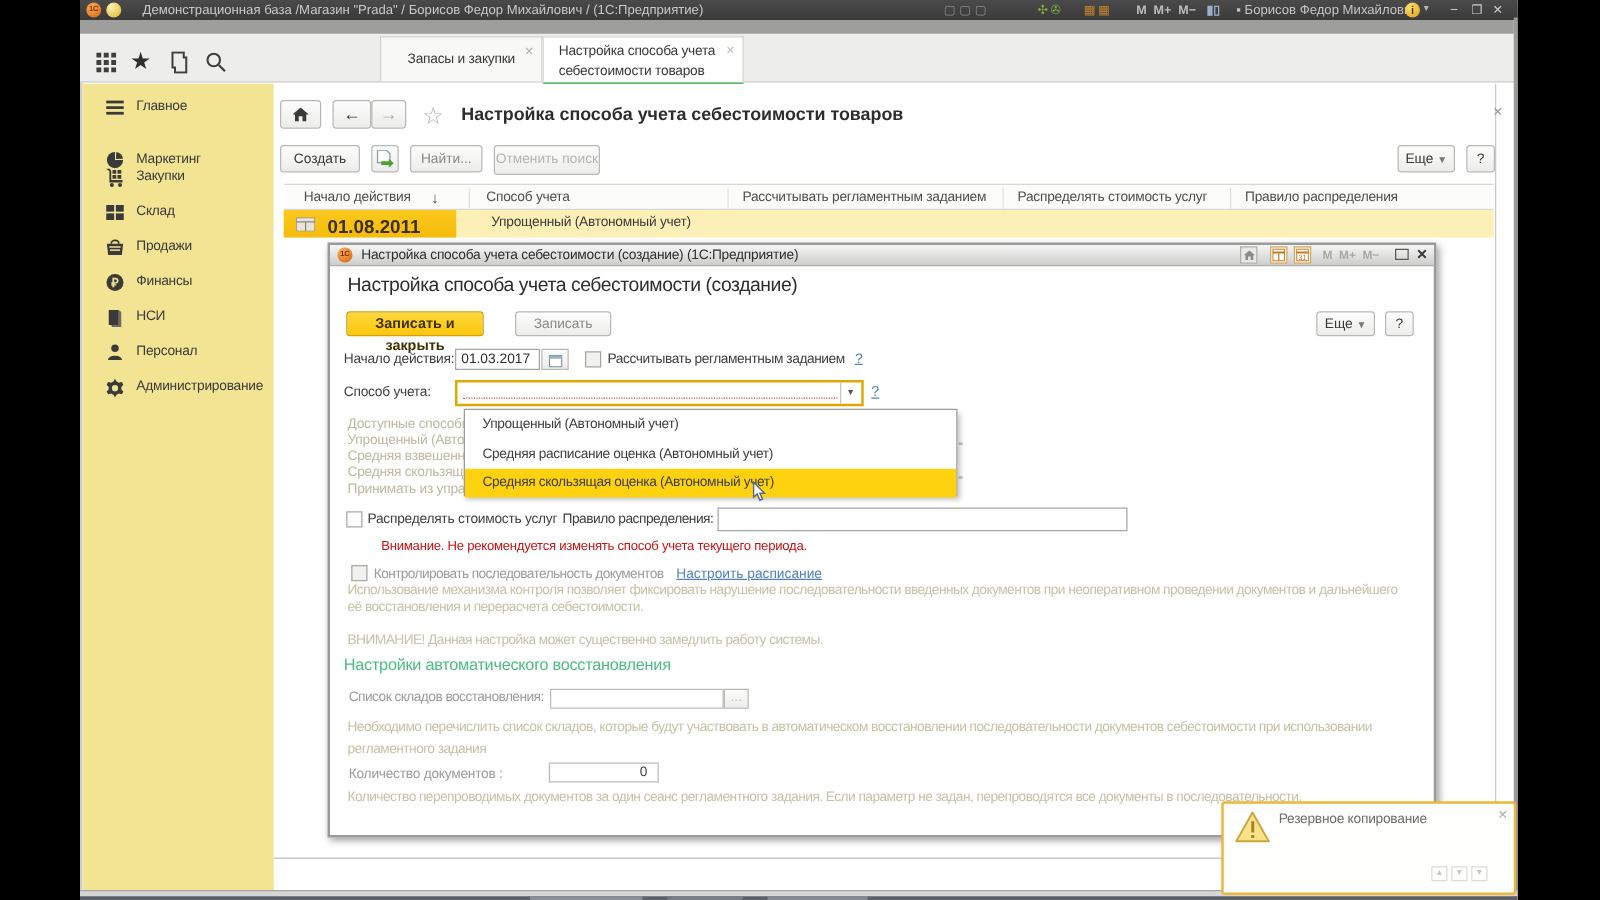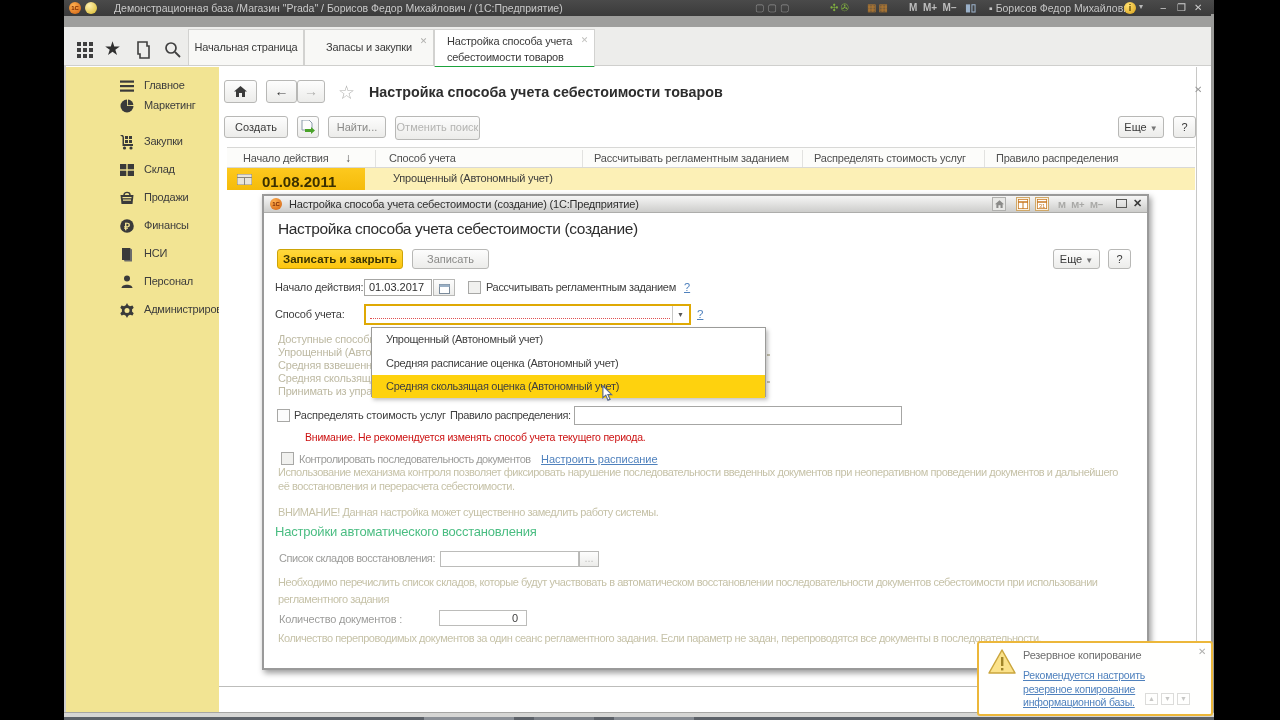--- a/index.html
+++ b/index.html
@@ -3,21 +3,21 @@
 <style>
 *{margin:0;padding:0;box-sizing:border-box;}
 html,body{width:1280px;height:720px;overflow:hidden;background:#000;}
 body{font-family:"Liberation Sans",sans-serif;font-size:11.5px;color:#3a3a3a;}
 .abs{position:absolute;}
 #win{position:absolute;left:64px;top:0;width:1150px;height:720px;background:#fff;}
 #titlebar{position:absolute;left:0;top:0;width:1150px;height:16px;background:linear-gradient(#4a4a4a,#3a3a3a);color:#c9c9c9;font-size:10.5px;}
 #tabstrip{position:absolute;left:0;top:16px;width:1147px;height:50px;background:#ededEB;border-bottom:1px solid #cfcfcd;}
 .tab{position:absolute;top:13px;height:36px;background:#f8f8f6;border:1px solid #d2d2d0;border-bottom:none;font-size:11px;color:#3a3a3a;letter-spacing:-0.2px;}
 #sidebar{position:absolute;left:2px;top:67px;width:153px;height:647px;background:#f2e493;}
-.sbitem{position:absolute;left:18px;width:140px;height:18px;color:#3c3c3c;font-size:11px;letter-spacing:-0.2px;white-space:nowrap;margin-left:35px;}
+.sbitem{position:absolute;left:18px;width:140px;height:18px;color:#3c3c3c;font-size:11px;letter-spacing:-0.2px;white-space:nowrap;}
 .sbitem svg{position:absolute;left:0;top:1px;}
 .sbitem span{position:absolute;left:25px;top:2px;}
 #content{position:absolute;left:155px;top:67px;width:978px;height:620px;background:#fff;border-bottom:1px solid #bdbdbb;border-right:1px solid #c8c8c6;}
 .btn{position:absolute;background:linear-gradient(#fdfdfd,#ececea);border:1px solid #b8b8b6;border-radius:3px;color:#3a3a3a;text-align:center;font-size:11px;white-space:nowrap;}
 .btn.dis{color:#b4b4b2;}
 .hdrcell{position:absolute;top:0;height:21px;color:#4f4f4f;font-size:11px;line-height:21px;letter-spacing:-0.2px;white-space:nowrap;}
 #dlg{position:absolute;left:198px;top:194px;width:887px;height:476px;background:#fff;border:2px solid #9a9a9a;box-shadow:2px 3px 6px rgba(0,0,0,0.4);}
 #dlgtitle{position:absolute;left:0;top:0;width:883px;height:17px;background:linear-gradient(#f6f6f6,#cdcdcb);border-bottom:1px solid #adadab;font-size:11px;color:#2e2e2e;}
 .lbl{position:absolute;font-size:11px;color:#3f3f3f;white-space:nowrap;letter-spacing:-0.2px;}
 .glbl{position:absolute;font-size:11px;color:#9c9c9a;white-space:nowrap;letter-spacing:-0.2px;}
@@ -59,37 +59,36 @@
         </g>
       </svg>
     <div class="abs" style="left:40px;top:21px;font-size:19px;color:#2f2f2f;">★</div>
     <svg class="abs" style="left:71px;top:25px;" width="17" height="18" viewBox="0 0 17 18">
         <path d="M3 1 L12 1 L12 5 L14 5 L14 17 L5 17 L5 13 L3 13 Z" fill="none" stroke="#3f3f3f" stroke-width="1.6"></path>
       </svg>
     <svg class="abs" style="left:100px;top:25px;" width="17" height="17" viewBox="0 0 17 17">
         <circle cx="7" cy="7" r="5" fill="none" stroke="#3f3f3f" stroke-width="1.7"></circle>
         <line x1="11" y1="11" x2="16" y2="16" stroke="#3f3f3f" stroke-width="1.8"></line>
       </svg>
-    <div class="tab" style="left:124px;width:116px;line-height:34px;text-align:center;">Начальная страница</div>
     <div class="tab" style="left:240px;width:130px;line-height:34px;text-align:center;">Запасы и закупки<span style="position:absolute;right:6px;top:-6px;color:#b0b0ae;font-size:9px;">✕</span></div>
     <div class="tab" style="left:370px;width:161px;height:40px;background:#fff;border-bottom:3px solid #1da33c;padding:3px 0 0 12px;line-height:16px;">Настройка способа учета<br>себестоимости товаров<span style="position:absolute;right:6px;top:2px;color:#c0c0be;font-size:9px;">✕</span></div>
   </div>
   <div class="abs" style="left:0;top:66px;width:2px;height:648px;background:#cfcfcd;"></div>
   <div id="sidebar">
     <div class="sbitem" style="top:10px;">
         <svg width="16" height="16" viewBox="0 0 16 16">
           <g fill="#3a3a3a">
             <rect x="1" y="2.5" width="14" height="2.2"></rect>
             <rect x="1" y="7" width="14" height="2.2"></rect>
             <rect x="1" y="11.5" width="14" height="2.2"></rect>
           </g>
         </svg>
         <span>Главное</span>
       </div>
-    <div class="sbitem" style="top:30px;">
+    <div class="sbitem" style="top:52px;">
         <svg width="16" height="16" viewBox="0 0 16 16">
           <circle cx="8" cy="8" r="6.5" fill="#3a3a3a"></circle>
           <path d="M8 8 L8 0.5 A7.5 7.5 0 0 1 15.5 8 Z" fill="#f2e493"></path>
           <path d="M8.8 7.2 L9 1.6 A6.5 6.5 0 0 1 14.4 7 Z" fill="#3a3a3a"></path>
         </svg>
         <span>Маркетинг</span>
       </div>
     <div class="sbitem" style="top:66px;">
         <svg width="17" height="16" viewBox="0 0 17 16">
           <g fill="#3a3a3a">
@@ -215,21 +214,21 @@
             <rect width="10" height="10" fill="#fff" stroke="#c87820" stroke-width="1.5"></rect>
             <line x1="0" y1="3" x2="10" y2="3" stroke="#c87820" stroke-width="1.5"></line>
             <text x="5" y="9" font-size="6" fill="#c87820" text-anchor="middle">31</text>
           </svg></div>
       <div class="abs" style="left:794px;top:3px;color:#a8a8a6;font-size:9.5px;font-weight:bold;">M&nbsp; M+&nbsp; M−</div>
       <div class="abs" style="left:852px;top:3px;width:11px;height:9px;border:1.5px solid #5a5a58;"></div>
       <div class="abs" style="left:869px;top:1px;color:#3a3a3a;font-size:11px;font-weight:bold;">✕</div>
     </div>
     <div id="dlgbody">
       <div class="abs" style="left:14px;top:24px;font-size:15.5px;letter-spacing:-0.35px;color:#2d2d2d;white-space:nowrap;">Настройка способа учета себестоимости (создание)</div>
-      <div class="abs" style="left:13px;top:53px;width:126px;height:20px;background:linear-gradient(#ffd83c,#fdc50d);border:1px solid #cda408;border-radius:3px;text-align:center;line-height:18px;font-weight:bold;color:#3b3301;">Записать и закрыть</div>
+      <div class="abs" style="left:13px;top:53px;width:110px;height:20px;background:linear-gradient(#ffd83c,#fdc50d);border:1px solid #cda408;border-radius:3px;text-align:center;line-height:18px;font-weight:bold;color:#3b3301;">Записать и закрыть</div>
       <div class="btn" style="left:148px;top:53px;width:77px;height:20px;line-height:18px;color:#8a8a88;">Записать</div>
       <div class="btn" style="left:789px;top:53px;width:47px;height:20px;line-height:18px;">Еще <span style="font-size:8px;color:#777;">▼</span></div>
       <div class="btn" style="left:844px;top:53px;width:23px;height:20px;line-height:18px;">?</div>
       <div class="lbl" style="left:11px;top:85px;">Начало действия:</div>
       <div class="inp" style="left:100px;top:83px;width:68px;height:17px;line-height:15px;padding-left:4px;color:#2e2e2e;font-size:11px;">01.03.2017</div>
       <div class="btn" style="left:169px;top:83px;width:22px;height:17px;border-radius:0;"><svg width="11" height="11" viewBox="0 0 11 11" style="margin-top:3px;">
             <rect x="0.5" y="1.5" width="10" height="9" fill="#fff" stroke="#7a8a9a"></rect>
             <rect x="0.5" y="1.5" width="10" height="2.5" fill="#9ab0c6"></rect>
           </svg></div>
       <div class="cb" style="left:204px;top:85px;background:#f1f1ef;"></div>
@@ -274,21 +273,20 @@
     </div>
   </div>
   <div id="notif" style="position:absolute;left:913px;top:641px;width:236px;height:75px;background:#fffffe;border:2px solid #ecb73a;border-radius:3px;z-index:60;">
     <svg class="abs" style="left:9px;top:6px;" width="28" height="26" viewBox="0 0 28 26">
         <path d="M14 1 L27 24 L1 24 Z" fill="#fbe28a" stroke="#caa53c" stroke-width="1.5" stroke-linejoin="round"></path>
         <rect x="13" y="8" width="2.4" height="9" fill="#a08428"></rect>
         <rect x="13" y="19" width="2.4" height="2.4" fill="#a08428"></rect>
       </svg>
     <div class="abs" style="left:44px;top:6px;font-size:11px;letter-spacing:-0.2px;color:#6e6e6e;">Резервное копирование</div>
     <div class="abs" style="left:219px;top:3px;font-size:10px;color:#b0b0ae;">✕</div>
-    <div class="abs" style="left:44px;top:26px;font-size:10.5px;letter-spacing:-0.2px;line-height:13.5px;color:#4f81bd;text-decoration:underline;">Рекомендуется настроить<br>резервное копирование<br>информационной базы.</div>
     <div class="abs" style="left:166px;top:50px;width:13px;height:12px;border:1px solid #dcdcda;color:#c8c8c6;font-size:7px;text-align:center;line-height:10px;">▲</div>
     <div class="abs" style="left:182px;top:50px;width:13px;height:12px;border:1px solid #dcdcda;color:#c8c8c6;font-size:7px;text-align:center;line-height:10px;">▼</div>
     <div class="abs" style="left:198px;top:50px;width:13px;height:12px;border:1px solid #dcdcda;color:#c8c8c6;font-size:7px;text-align:center;line-height:10px;">▼</div>
   </div>
   <div class="abs" style="left:1147px;top:14px;width:3px;height:700px;background:#9a9a98;"></div>
   <div id="bottombar" style="position:absolute;left:0;top:712px;width:1150px;height:8px;background:#d6d6d4;border-top:1px solid #a6a6a4;">
     <div class="abs" style="left:0;top:4px;width:1150px;height:4px;background:#5c6168;"></div>
     <div class="abs" style="left:360px;top:4px;width:90px;height:3px;background:#8b9097;"></div>
     <div class="abs" style="left:470px;top:4px;width:60px;height:3px;background:#7a7f86;"></div>
     <div class="abs" style="left:550px;top:4px;width:80px;height:3px;background:#868b92;"></div>

